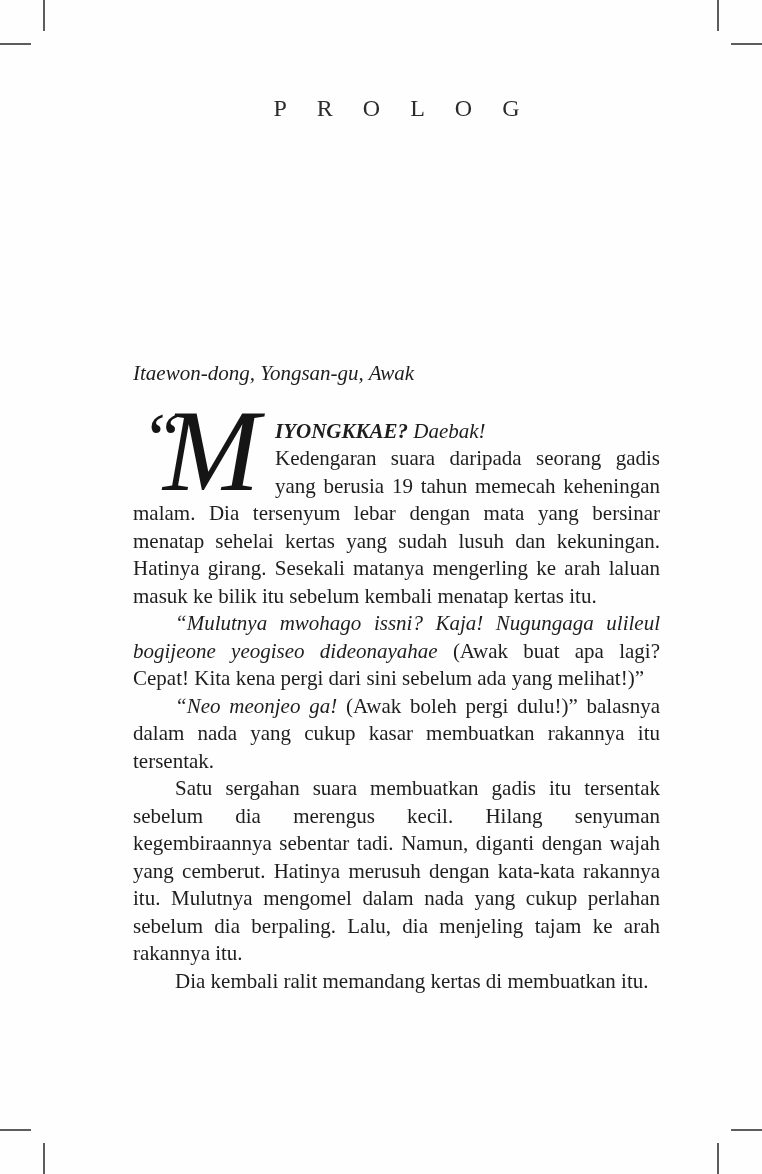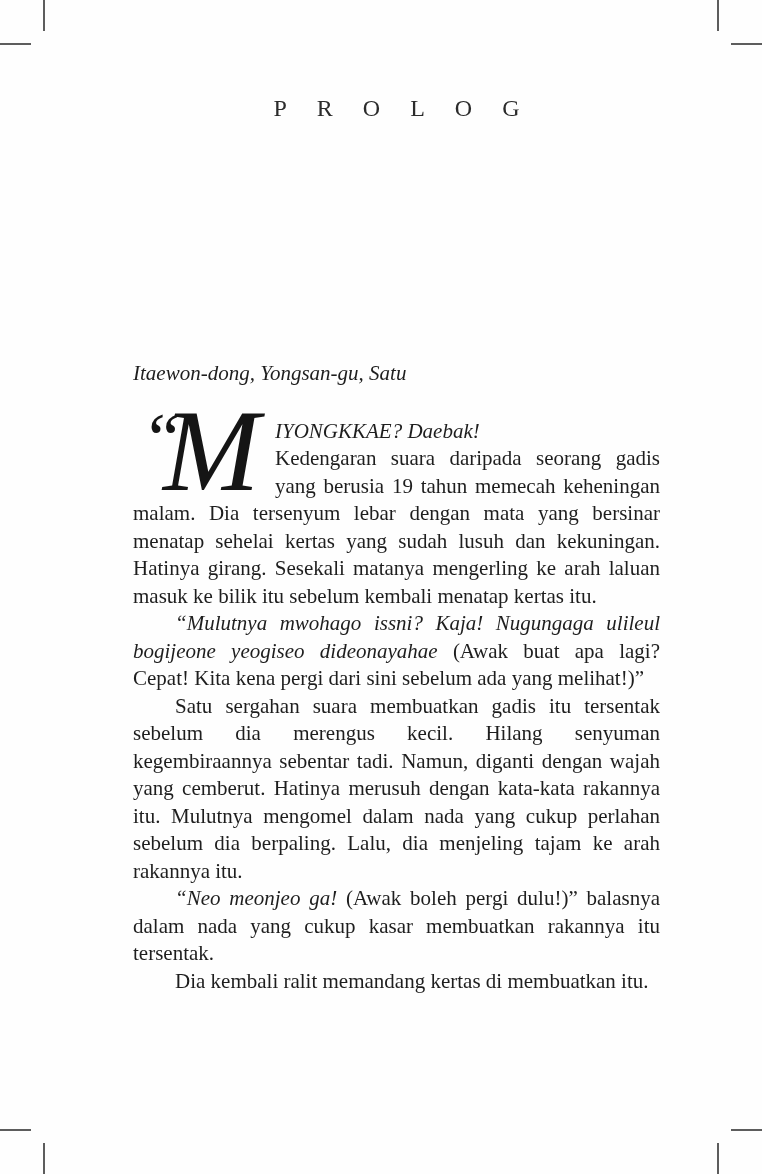--- a/index.html
+++ b/index.html
@@ -51,21 +51,21 @@
     font-style: italic;
     margin-bottom: 30px;
   }
   .body-text p {
     margin: 0;
     text-align: justify;
   }
   .body-text p.indent { text-indent: 42px; }
 
   .seg-italic { font-style: italic; font-family: Liberation Serif, serif; }
-  .seg-bold-italic { font-style: italic; font-weight: normal; }
+  .seg-bold-italic { font-style: italic; font-weight: bold; }
 
   .dropcap-box {
     float: left;
     width: 142px; height: 82px;
     position: relative;
   }
   .dc-quote {
     position: absolute;
     left: 8px; top: -16px;
     font-size: 72px;
@@ -93,27 +93,27 @@
   <div class="trim h tr-h"></div>
   <div class="trim h bl-h"></div>
   <div class="trim v bl-v"></div>
   <div class="trim h br-h"></div>
   <div class="trim v br-v"></div>
 
   <h1 class="heading"><span>PROLOG</span></h1>
 
   <div class="content">
     <div class="dateline">
-      <div>Itaewon-dong, Yongsan-gu, Satu</div>
+      <div>Itaewon-dong, Yongsan-gu, Awak</div>
     </div>
     <div class="body-text" id="paragraphs">
         <p><span class="dropcap-box">
             <span class="dc-quote">“</span>
             <span class="dc-letter">M</span>
           </span><span class="seg-bold-italic">IYONGKKAE?</span><span class="seg-italic"> Daebak!</span><br><span>Kedengaran suara daripada seorang gadis yang berusia 19 tahun memecah keheningan malam. Dia tersenyum lebar dengan mata yang bersinar menatap sehelai kertas yang sudah lusuh dan kekuningan. Hatinya girang. Sesekali matanya mengerling ke arah laluan masuk ke bilik itu sebelum kembali menatap kertas itu.</span></p>
         <p class="indent"><span class="seg-italic">“Mulutnya mwohago issni? Kaja! Nugungaga ulileul bogijeone yeogiseo dideonayahae </span><span>(Awak buat apa lagi? Cepat! Kita kena pergi dari sini sebelum ada yang melihat!)”</span></p>
+        <p class="indent"><span class="seg-italic">“Neo meonjeo ga! </span><span>(Awak boleh pergi dulu!)” balasnya dalam nada yang cukup kasar membuatkan rakannya itu tersentak.</span></p>
         <p class="indent"><span>Satu sergahan suara membuatkan gadis itu tersentak sebelum dia merengus kecil. Hilang senyuman kegembiraannya sebentar tadi. Namun, diganti dengan wajah yang cemberut. Hatinya merusuh dengan kata-kata rakannya itu. Mulutnya mengomel dalam nada yang cukup perlahan sebelum dia berpaling. Lalu, dia menjeling tajam ke arah rakannya itu.</span></p>
-        <p class="indent"><span class="seg-italic">“Neo meonjeo ga! </span><span>(Awak boleh pergi dulu!)” balasnya dalam nada yang cukup kasar membuatkan rakannya itu tersentak.</span></p>
         <p class="indent"><span>Dia kembali ralit memandang kertas di membuatkan itu.</span></p>
       </div>
   </div>
 
 </div>
 
 </body></html>

